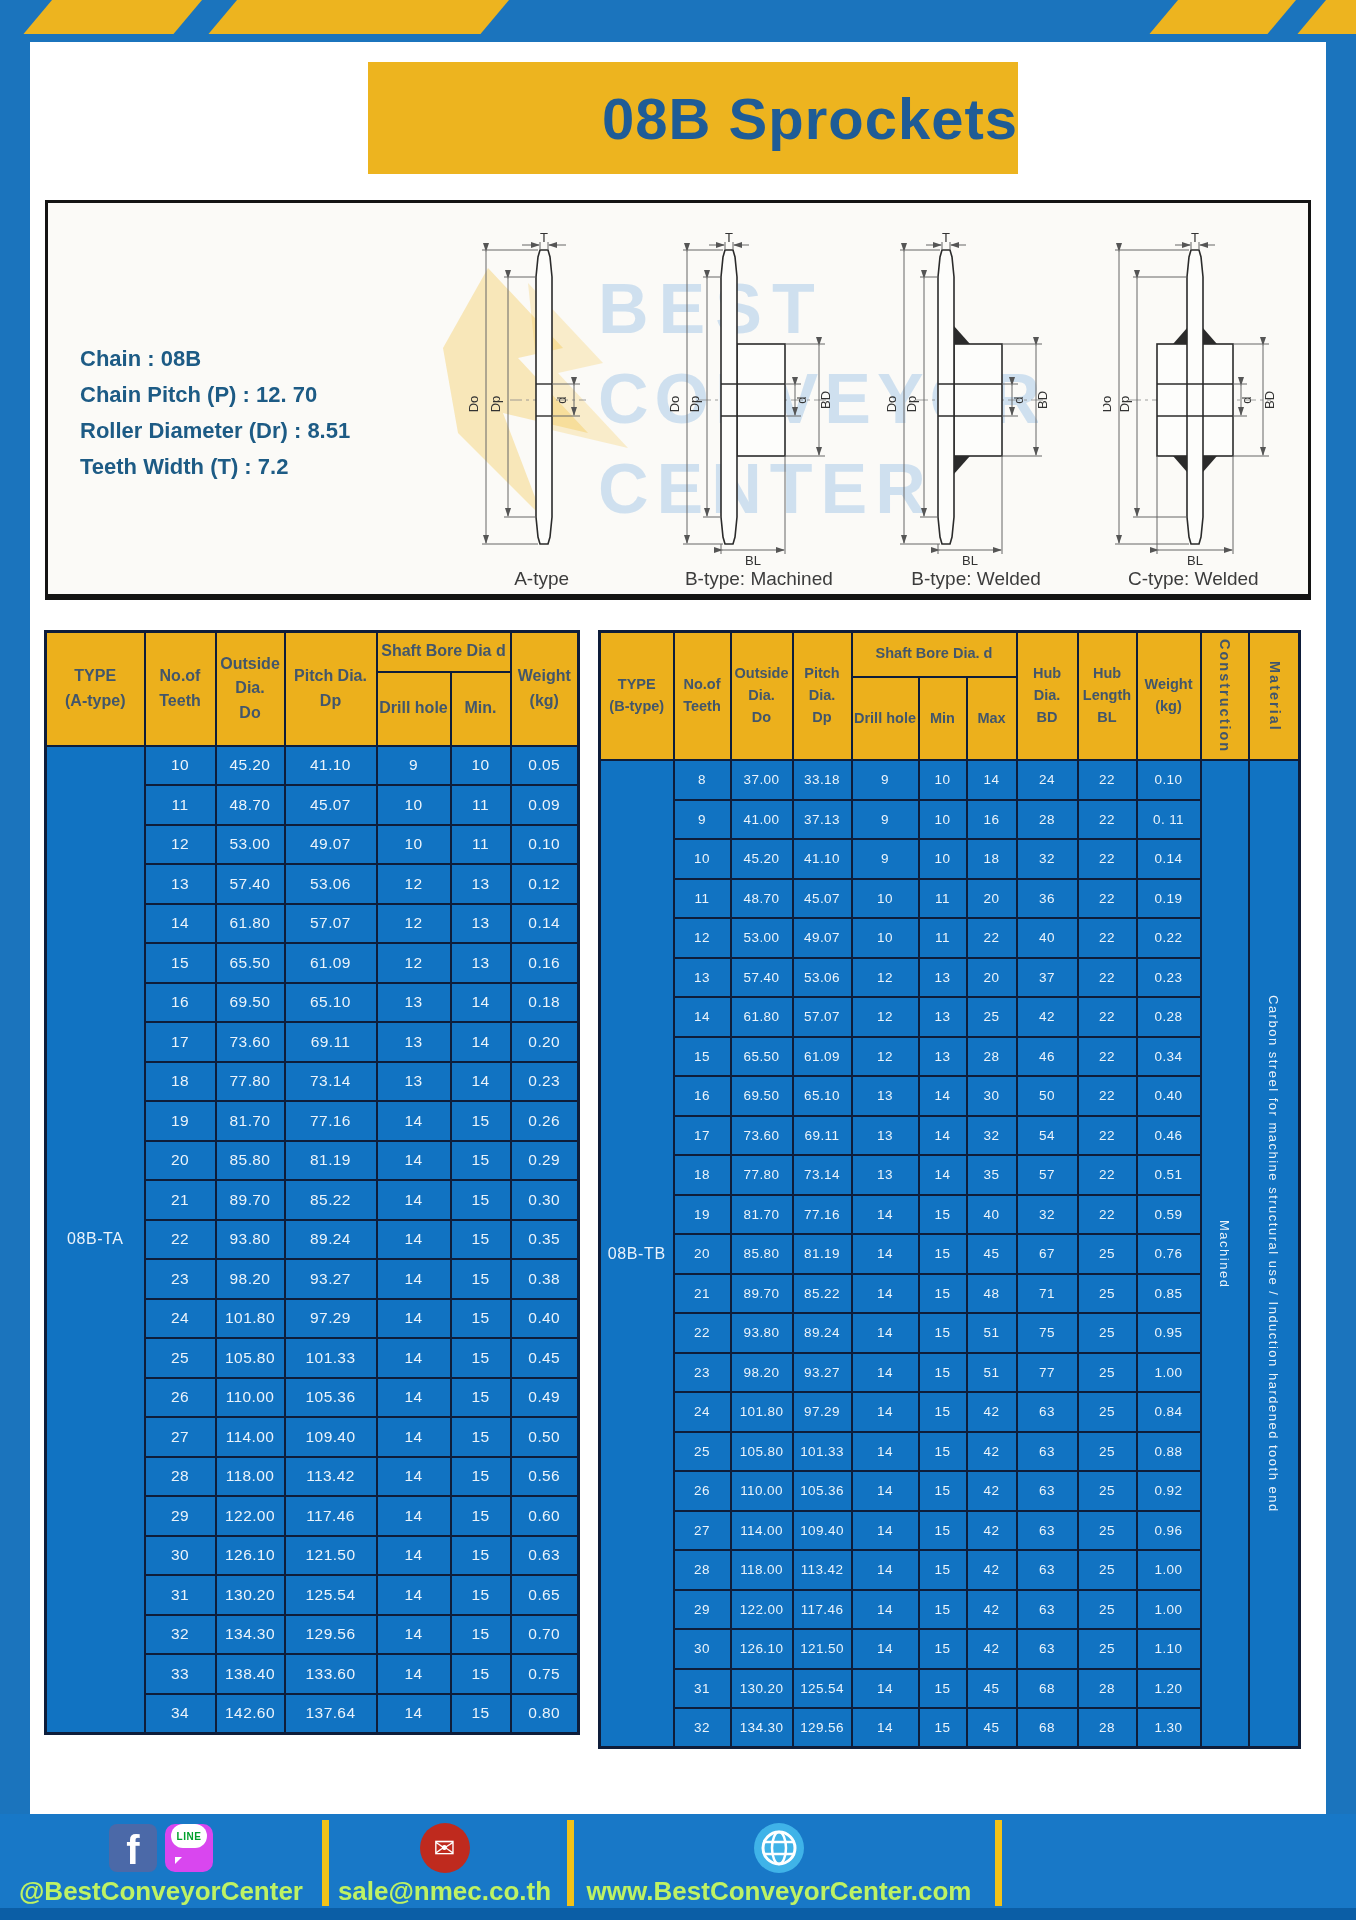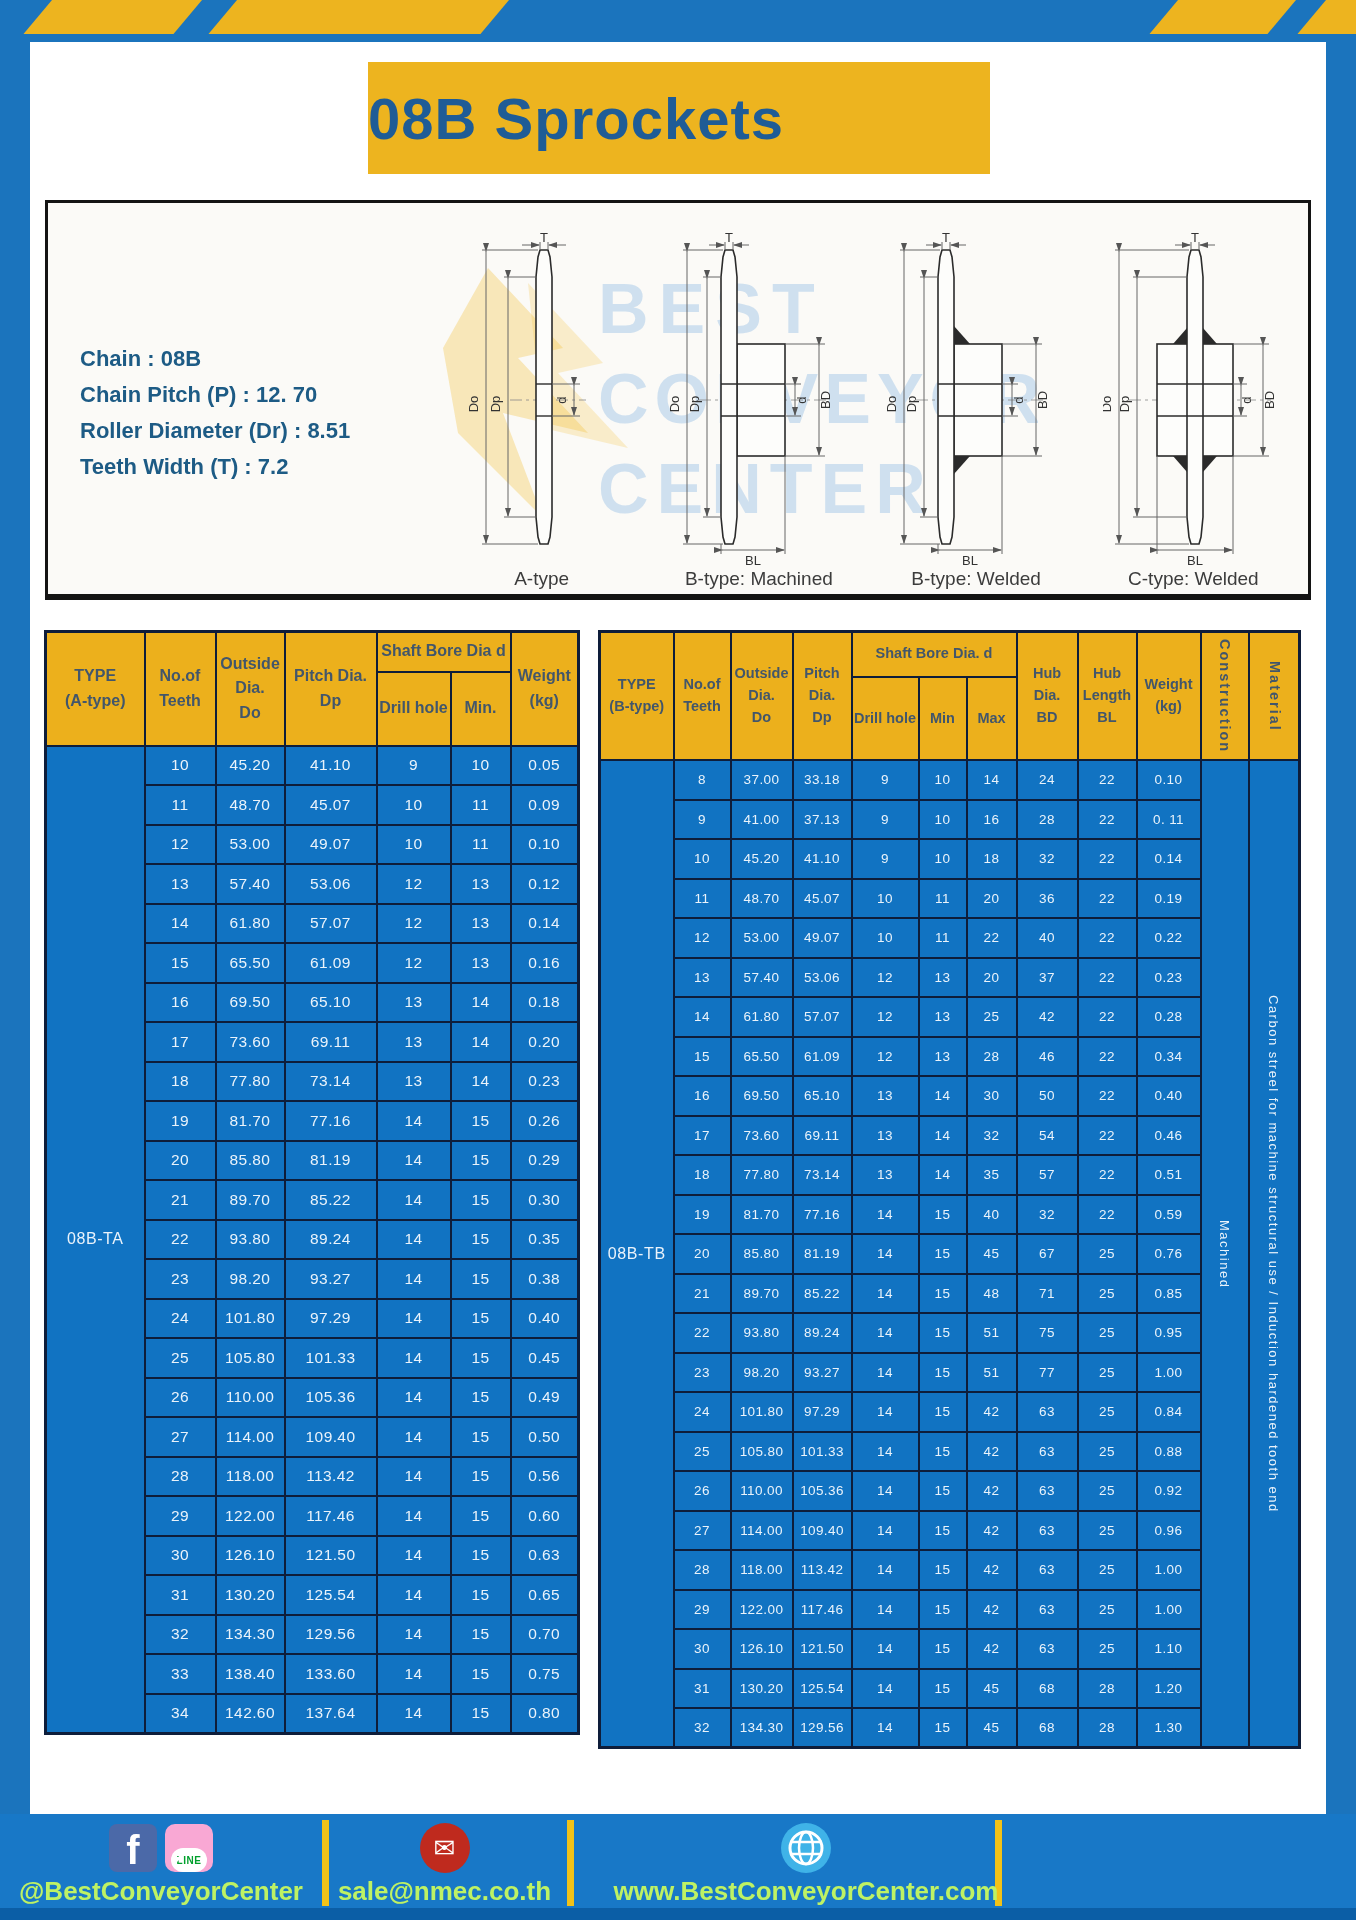--- a/index.html
+++ b/index.html
@@ -6,21 +6,21 @@
   html,body{margin:0;padding:0;background:#e8e8e8;}
   .page{position:relative;width:1356px;height:1920px;background:#ffffff;
         font-family:"Liberation Sans",sans-serif;overflow:hidden;margin:0 auto;}
   
   .topbar{position:absolute;top:0;left:0;width:1356px;height:42px;background:#1b74bd;overflow:hidden;}
   .stripe{position:absolute;top:0;height:34px;background:#edb41f;transform:skewX(-40deg);transform-origin:top left;}
   .side{position:absolute;top:42px;bottom:0;width:30px;background:#1b74bd;}
   .side.left{left:0}.side.right{right:0}
   
   .title-box{position:absolute;left:368px;top:62px;width:622px;height:112px;background:#edb41f;
-             display:flex;align-items:center;justify-content:flex-start;}
+             display:flex;align-items:center;justify-content:flex-end;padding-left:28px;}
   .title-box h1{margin:0;font-size:58px;font-weight:bold;color:#1f5c96;letter-spacing:1px;}
   
   .diagram-box{position:absolute;left:45px;top:200px;width:1266px;height:400px;background:#fbfaf7;
                border:3px solid #141414;border-bottom-width:6px;box-sizing:border-box;}
   .specs{position:absolute;left:32px;top:138px;width:380px;color:#1d5b85;font-weight:bold;
          font-size:22px;line-height:36px;white-space:nowrap;}
   .watermark{position:absolute;left:370px;top:20px;width:620px;height:340px;pointer-events:none;}
   .drawings{position:absolute;left:385px;top:8px;right:6px;height:384px;display:flex;}
   .drawing{flex:1;display:flex;flex-direction:column;align-items:center;justify-content:flex-end;}
   .caption{font-size:19px;color:#3c3c3c;height:28px;line-height:24px;}
@@ -53,22 +53,22 @@
   
   .footer{position:absolute;left:0;top:1814px;width:1356px;height:98px;background:#1878c7;}
   .footer-strip{position:absolute;left:0;top:1908px;width:1356px;height:12px;background:#0b5ea6;}
   .fdiv{position:absolute;top:6px;width:7px;height:86px;background:#f2c218;}
   .fsec{position:absolute;top:0;height:98px;display:flex;flex-direction:column;
         align-items:center;justify-content:flex-start;}
   .ficons{height:56px;display:flex;align-items:center;gap:8px;margin-top:6px;}
   .ftext{color:#bef264;font-weight:bold;font-size:26px;white-space:nowrap;line-height:30px;}
   .fb-icon{width:48px;height:48px;background:#4b69a8;border-radius:8px;color:#fff;
            font-size:40px;font-weight:bold;display:flex;align-items:flex-end;justify-content:center;line-height:44px;}
-  .line-icon{width:48px;height:48px;background:#f9a8d4;border-radius:10px;position:relative;
-             display:flex;align-items:flex-end;justify-content:center;}
+  .line-icon{width:48px;height:48px;background:#d946ef;border-radius:10px;position:relative;
+             display:flex;align-items:flex-start;justify-content:center;}
   .line-bubble{width:36px;height:24px;background:#fff;border-radius:12px;color:#00a02c;
                font-size:10px;font-weight:bold;display:flex;align-items:center;justify-content:center;letter-spacing:0.5px;}
   .line-tail{position:absolute;left:10px;bottom:8px;width:0;height:0;
              border-left:7px solid #fff;border-bottom:7px solid transparent;}
   .mail-icon{width:50px;height:50px;border-radius:50%;background:#bf2a1e;color:#fff;font-size:26px;
              display:flex;align-items:center;justify-content:center;}
   .globe-icon{width:50px;height:50px;border-radius:50%;background:#3fb3e8;
               display:flex;align-items:center;justify-content:center;}
   .phone-icon{width:50px;height:50px;border-radius:50%;background:#f2c218;
               display:flex;align-items:center;justify-content:center;}
@@ -857,21 +857,21 @@
       <div class="ftext">@BestConveyorCenter</div>
     </div>
 
     <div class="fsec" style="left:322px;width:245px;">
       <div class="ficons">
           <div class="mail-icon">✉</div>
         </div>
       <div class="ftext">sale@nmec.co.th</div>
     </div>
 
-    <div class="fsec" style="left:584px;width:444px;">
+    <div class="fsec" style="left:557px;width:444px;">
       <div class="ficons">
         <div class="globe-icon">
           <svg width="40" height="40" viewBox="0 0 40 40">
             <circle cx="20" cy="20" r="16" fill="none" stroke="#ffffff" stroke-width="3"></circle>
             <ellipse cx="20" cy="20" rx="7" ry="16" fill="none" stroke="#ffffff" stroke-width="2.5"></ellipse>
             <line x1="4" y1="14" x2="36" y2="14" stroke="#ffffff" stroke-width="2.5"></line>
             <line x1="4" y1="26" x2="36" y2="26" stroke="#ffffff" stroke-width="2.5"></line>
           </svg>
         </div>
       </div>

